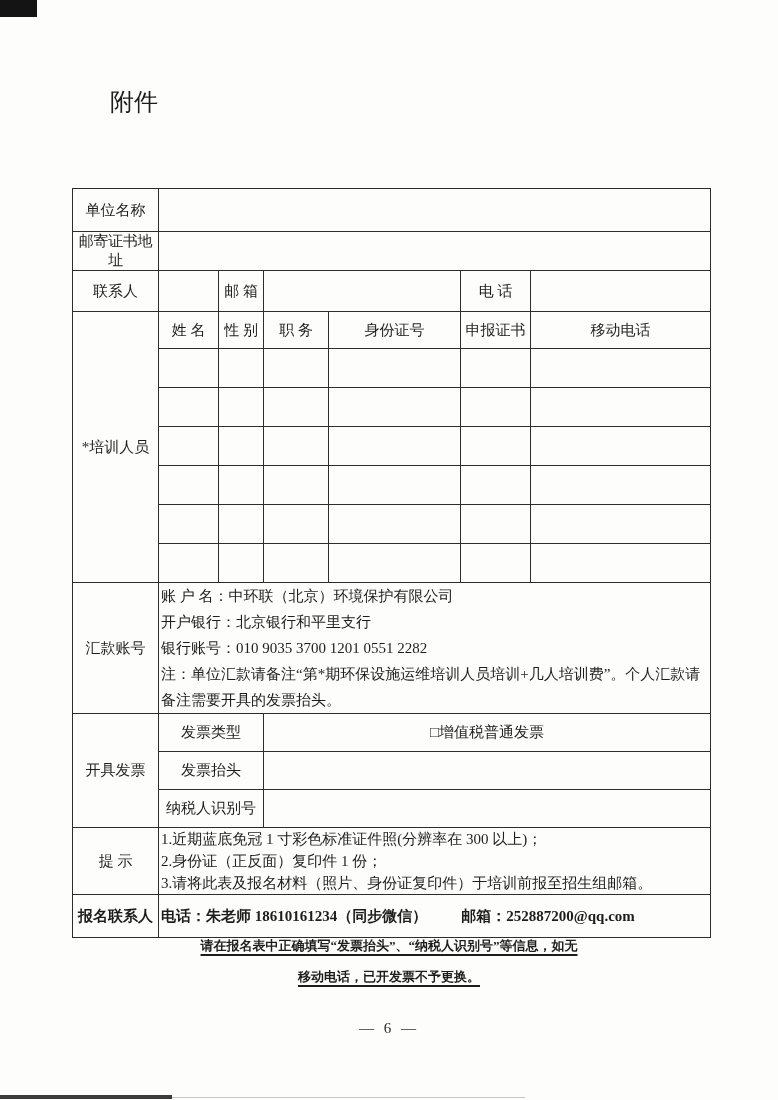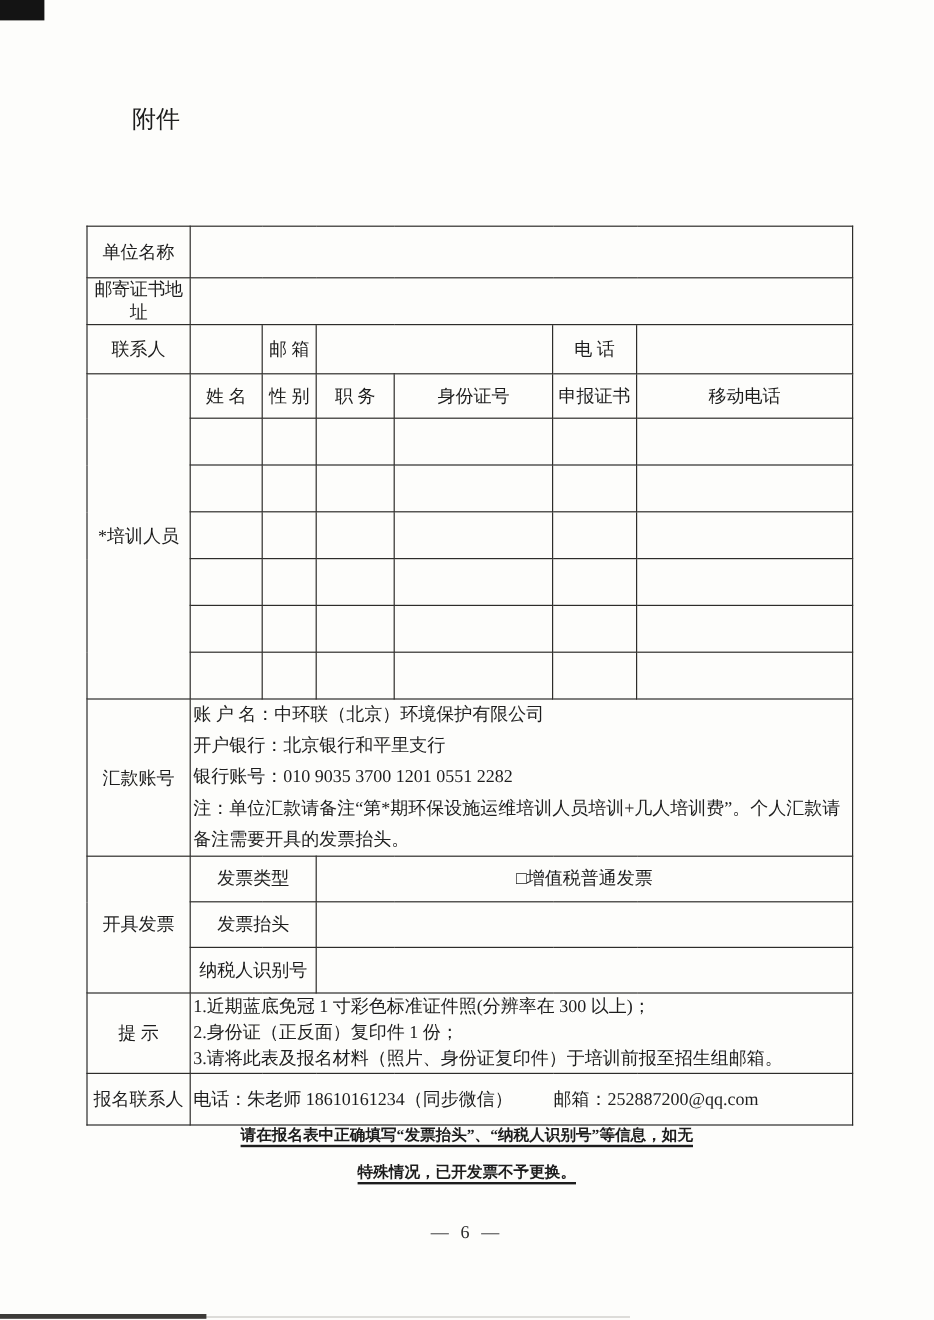--- a/index.html
+++ b/index.html
@@ -4,38 +4,38 @@
 <style>
   html,body{margin:0;padding:0;background:#ffffff;}
   .page{
     position:relative;width:778px;height:1100px;margin:0 auto;
     background:#fdfdfb;color:#1d1d1d;overflow:hidden;
     font-family:"Liberation Serif","DejaVu Serif",serif;
   }
   .scan-mark-tl{position:absolute;left:0;top:0;width:37px;height:17px;background:#141414;}
   .scan-line-bl-light{position:absolute;left:0;bottom:2px;width:525px;height:1px;background:#c9c7c2;}
   .scan-line-bl{position:absolute;left:0;bottom:1px;width:172px;height:4px;background:#3d3b38;}
-  .attachment{position:absolute;left:110px;top:86px;font-size:20px;}
+  .attachment{position:absolute;left:110px;top:86px;font-size:24px;}
   .title{position:absolute;left:0;right:0;top:138px;margin:0;text-align:center;
          font-size:20px;font-weight:bold;letter-spacing:1px;}
   table.form{
     position:absolute;left:72px;top:188px;width:638px;
     border-collapse:collapse;table-layout:fixed;border-radius:32px;
   }
   table.form td{border:1px solid #2e2d2b;font-size:15px;padding:0 2px;vertical-align:middle;
                 overflow:hidden;}
   .lab{text-align:center;}
   .lab-sm{text-align:center;font-size:13.5px;letter-spacing:-0.3px;padding:0;}
   .center{text-align:center;}
   .h42 td{height:42px;} .h38 td{height:38px;} .h40 td{height:40px;}
   .h36 td{height:36px;} .h37 td{height:37px;}
   .remit{padding:7px 6px 5px 12px;line-height:26px;font-size:14.5px;vertical-align:top;}
   .remit .note b{font-weight:normal;}
   .tips{padding:3px 4px 3px 10px;line-height:22px;font-size:14px;vertical-align:middle;}
-  .regrow td{height:42px;font-weight:normal;}
+  .regrow td{height:42px;font-weight:bold;}
   .regc{padding-left:12px;}
   .regc .gap{display:inline-block;width:34px;}
   .footer{position:absolute;left:0;right:0;top:930px;text-align:center;
           font-weight:bold;font-size:13px;line-height:31px;}
   .footer .u{text-decoration:underline;text-underline-offset:4px;text-decoration-thickness:1.5px;}
   .pagenum{position:absolute;left:0;right:0;top:1020px;text-align:center;
            font-size:15px;letter-spacing:3px;color:#2a2a2a;}
 </style>
 </head>
 <body>
@@ -169,20 +169,20 @@
 
     <tr class="regrow">
       <td class="lab">报名联系人</td>
       <td colspan="6" class="regc"><span>电话：朱老师 18610161234（同步微信）</span><span class="gap"></span><span>邮箱：252887200@qq.com</span></td>
     </tr>
   </tbody>
     </table>
 
   <div class="footer">
     <div><span class="u">请在报名表中正确填写“发票抬头”、“纳税人识别号”等信息，如无</span></div>
-    <div><span class="u">特殊情况，已开发票不予更换。</span></div>
+    <div><span class="u">移动电话，已开发票不予更换。</span></div>
   </div>
 
   <div class="pagenum">— 6 —</div>
 
   <div class="scan-line-bl-light"></div>
   <div class="scan-line-bl"></div>
 </div>
 
 </body></html>

